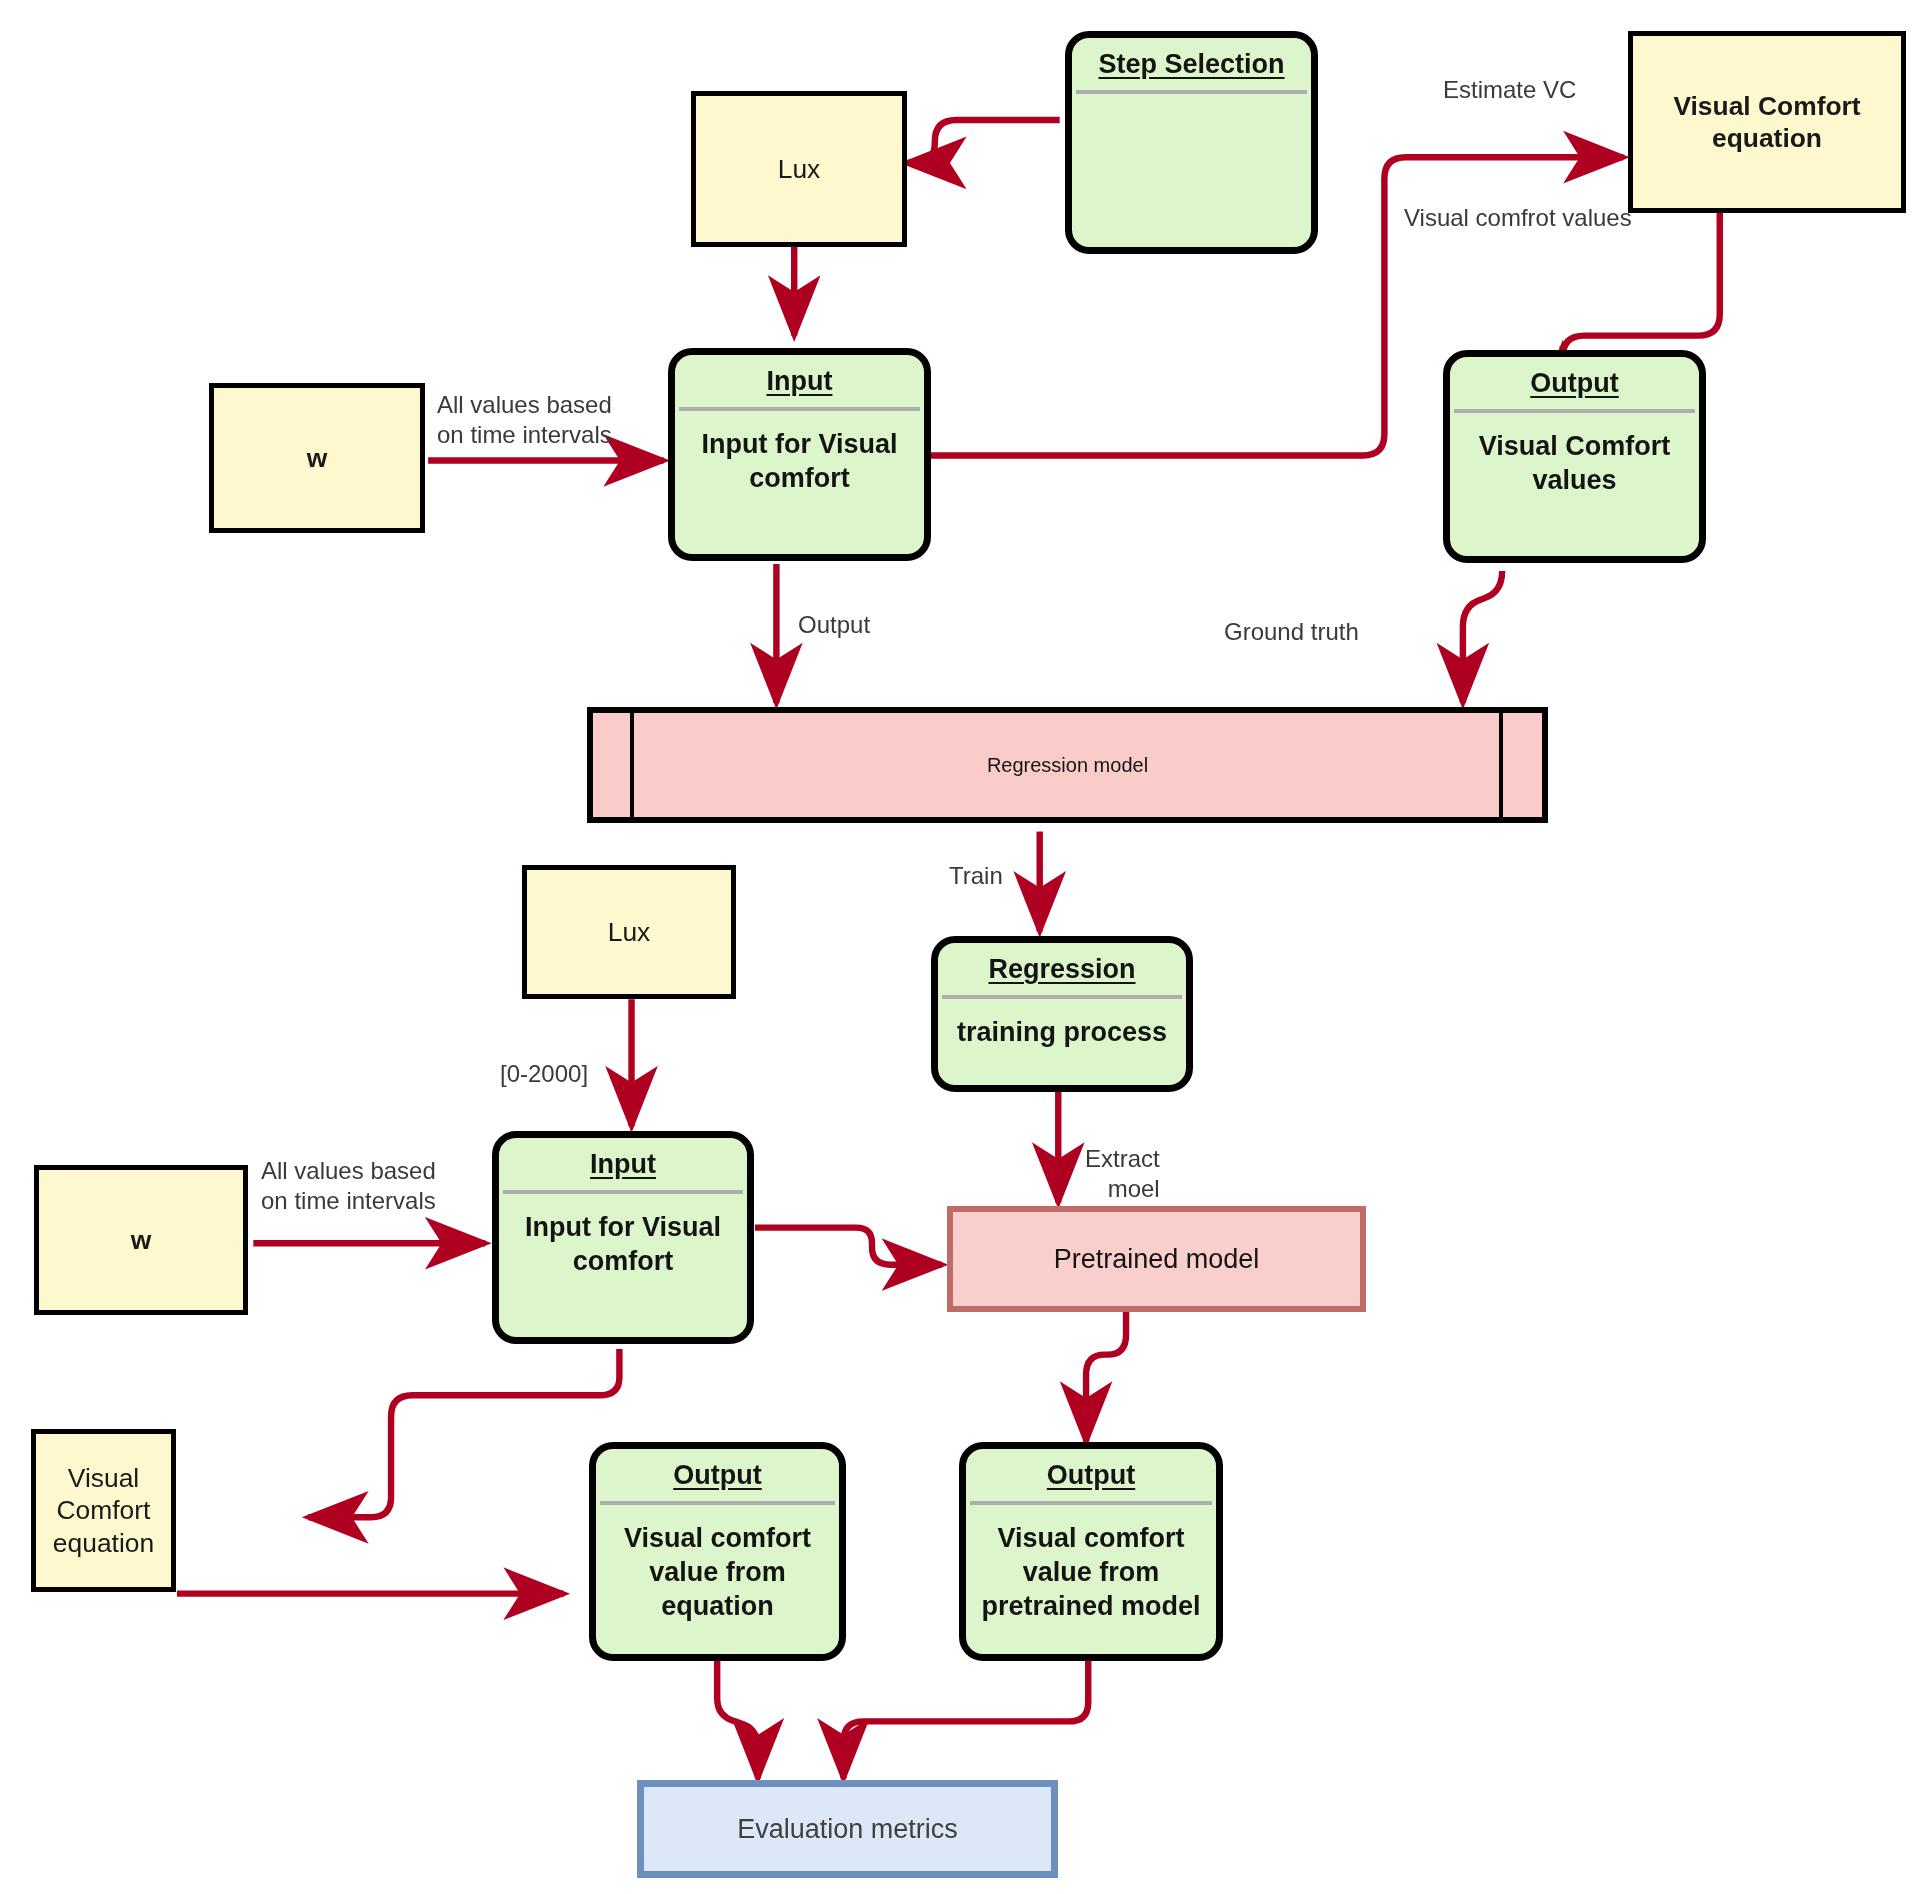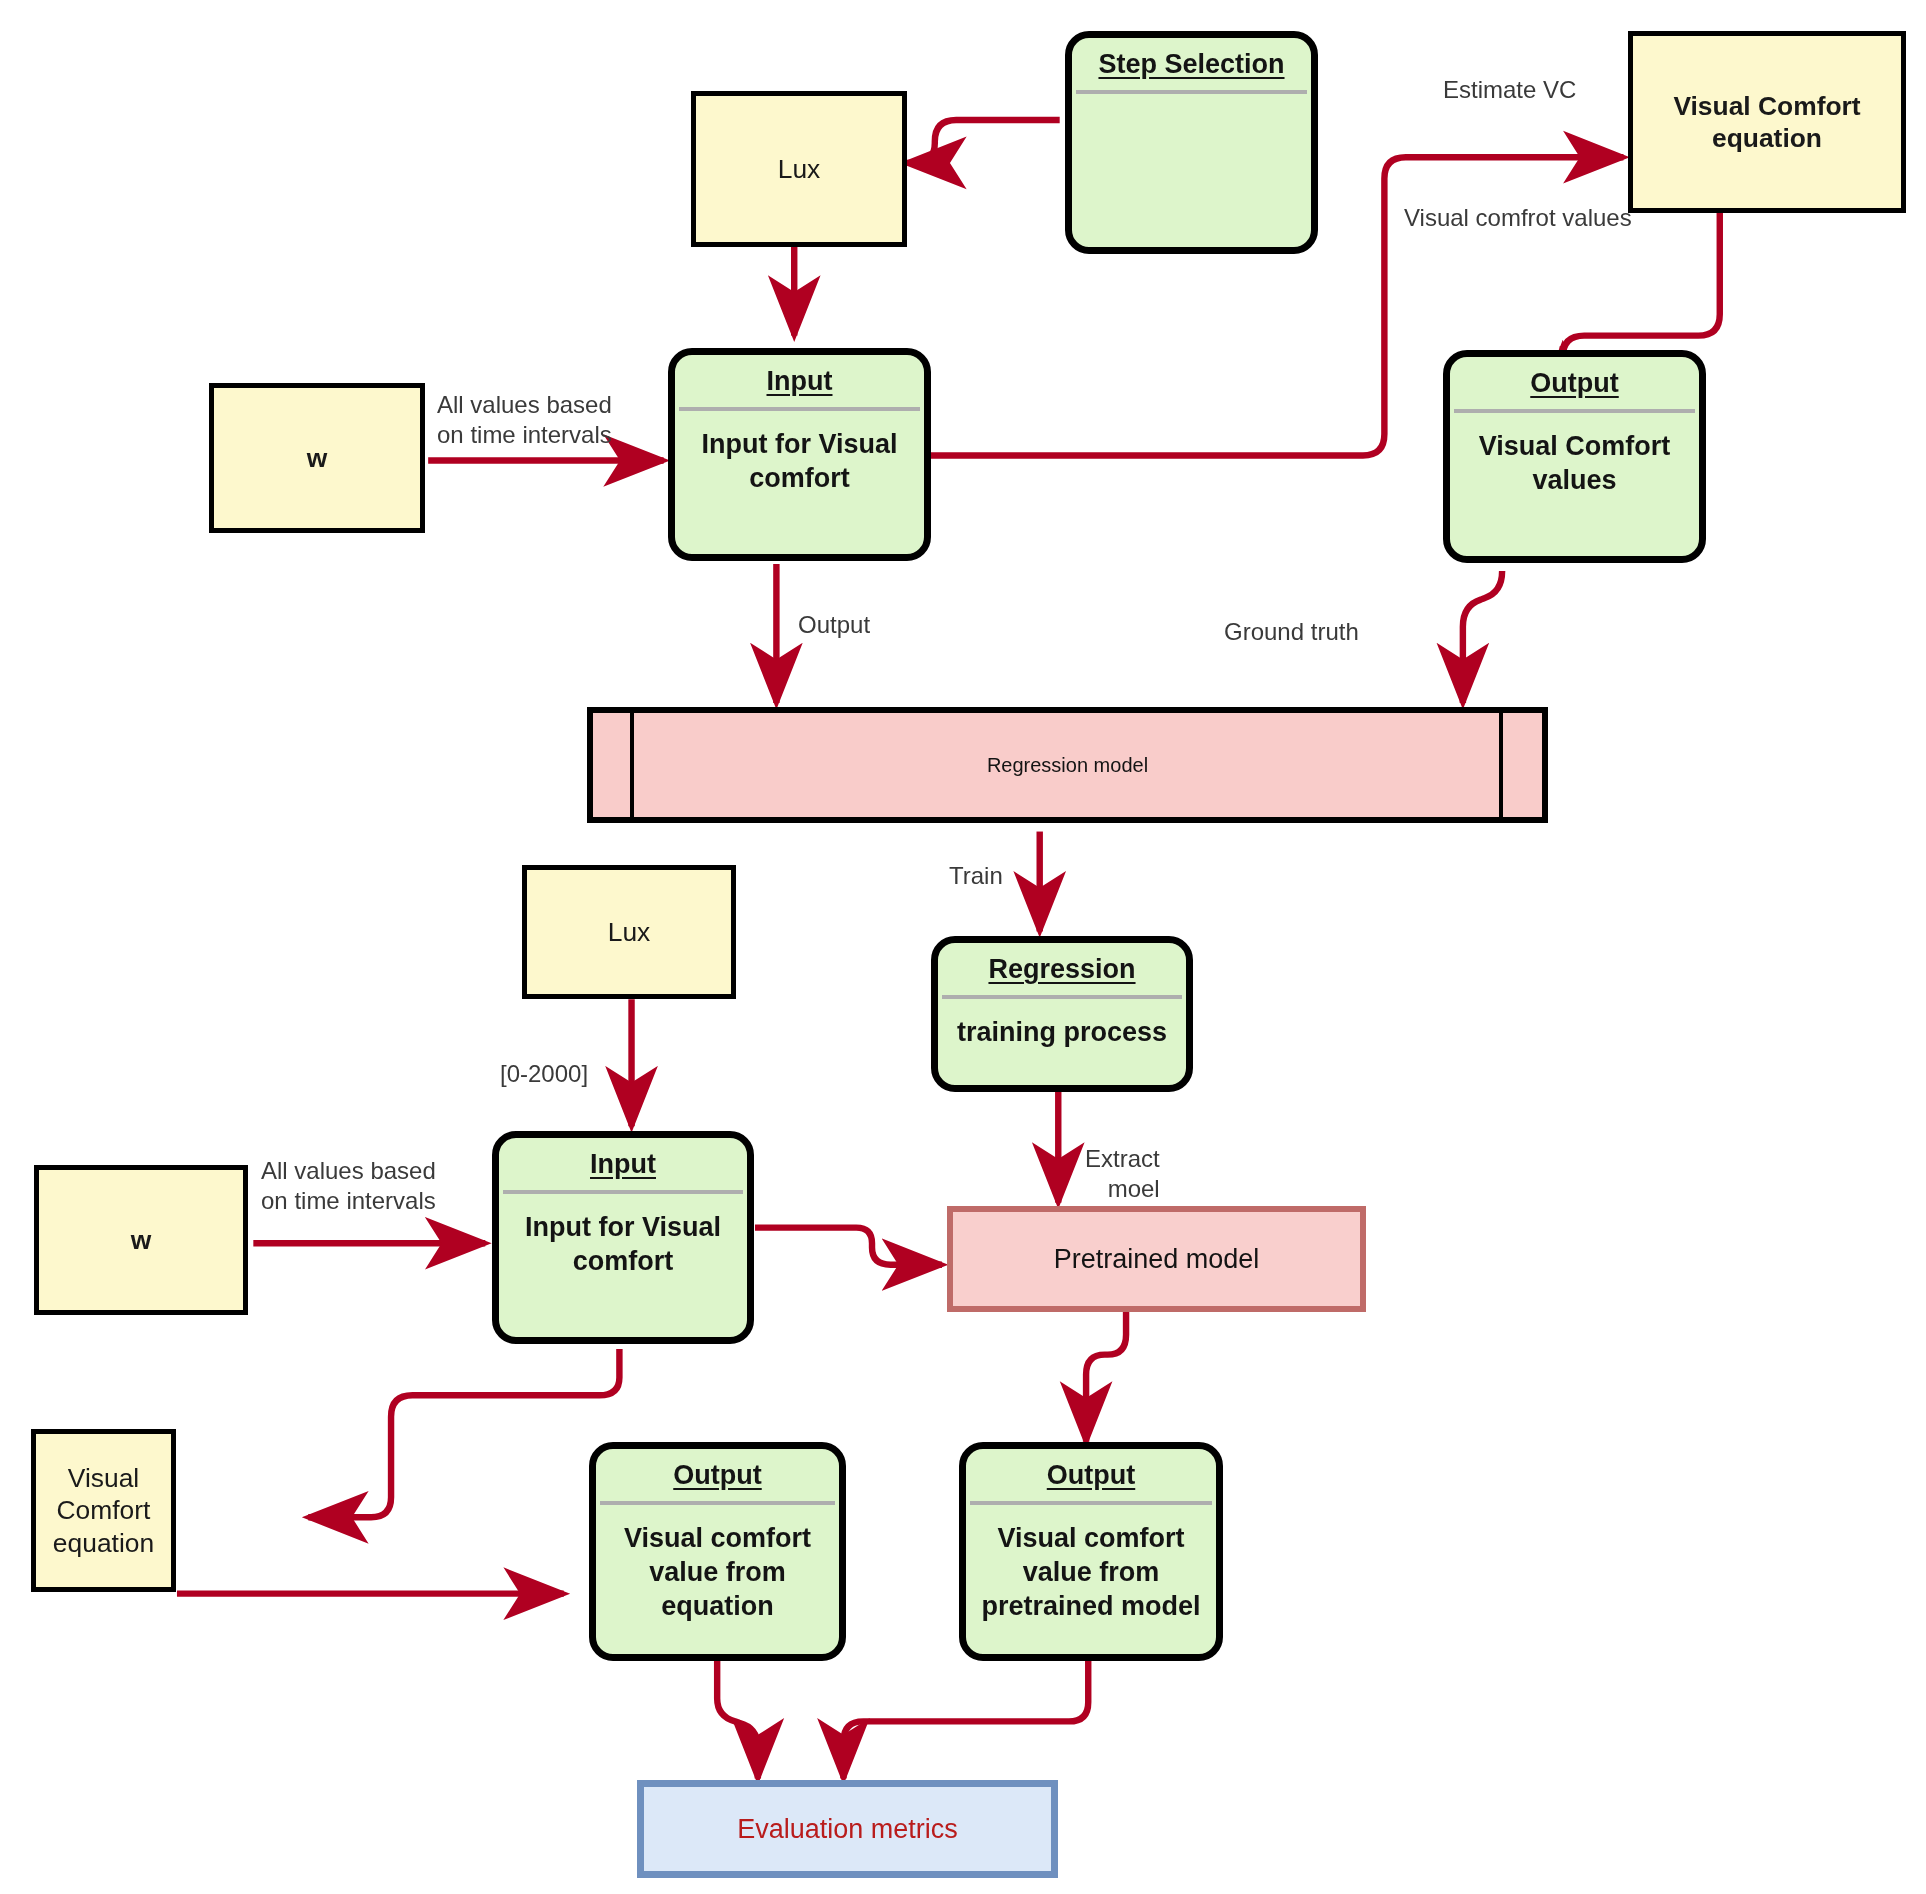--- a/index.html
+++ b/index.html
@@ -101,21 +101,21 @@
   .node.rect-rose {
     background: #f9cfcd;
     border: 6.4px solid #bf6b68;
     color: #141414;
     font-size: 27px;
   }
   
   .node.rect-blue {
     background: #dce8f8;
     border: 7.1px solid #6f90bf;
-    color: #b91c1c;
+    color: #404040;
     font-size: 27px;
   }
   .edge-label {
     position: absolute;
     font-size: 24px;
     color: #3a3a3a;
     line-height: 1.24;
     white-space: pre;
     text-align: left;
   }

